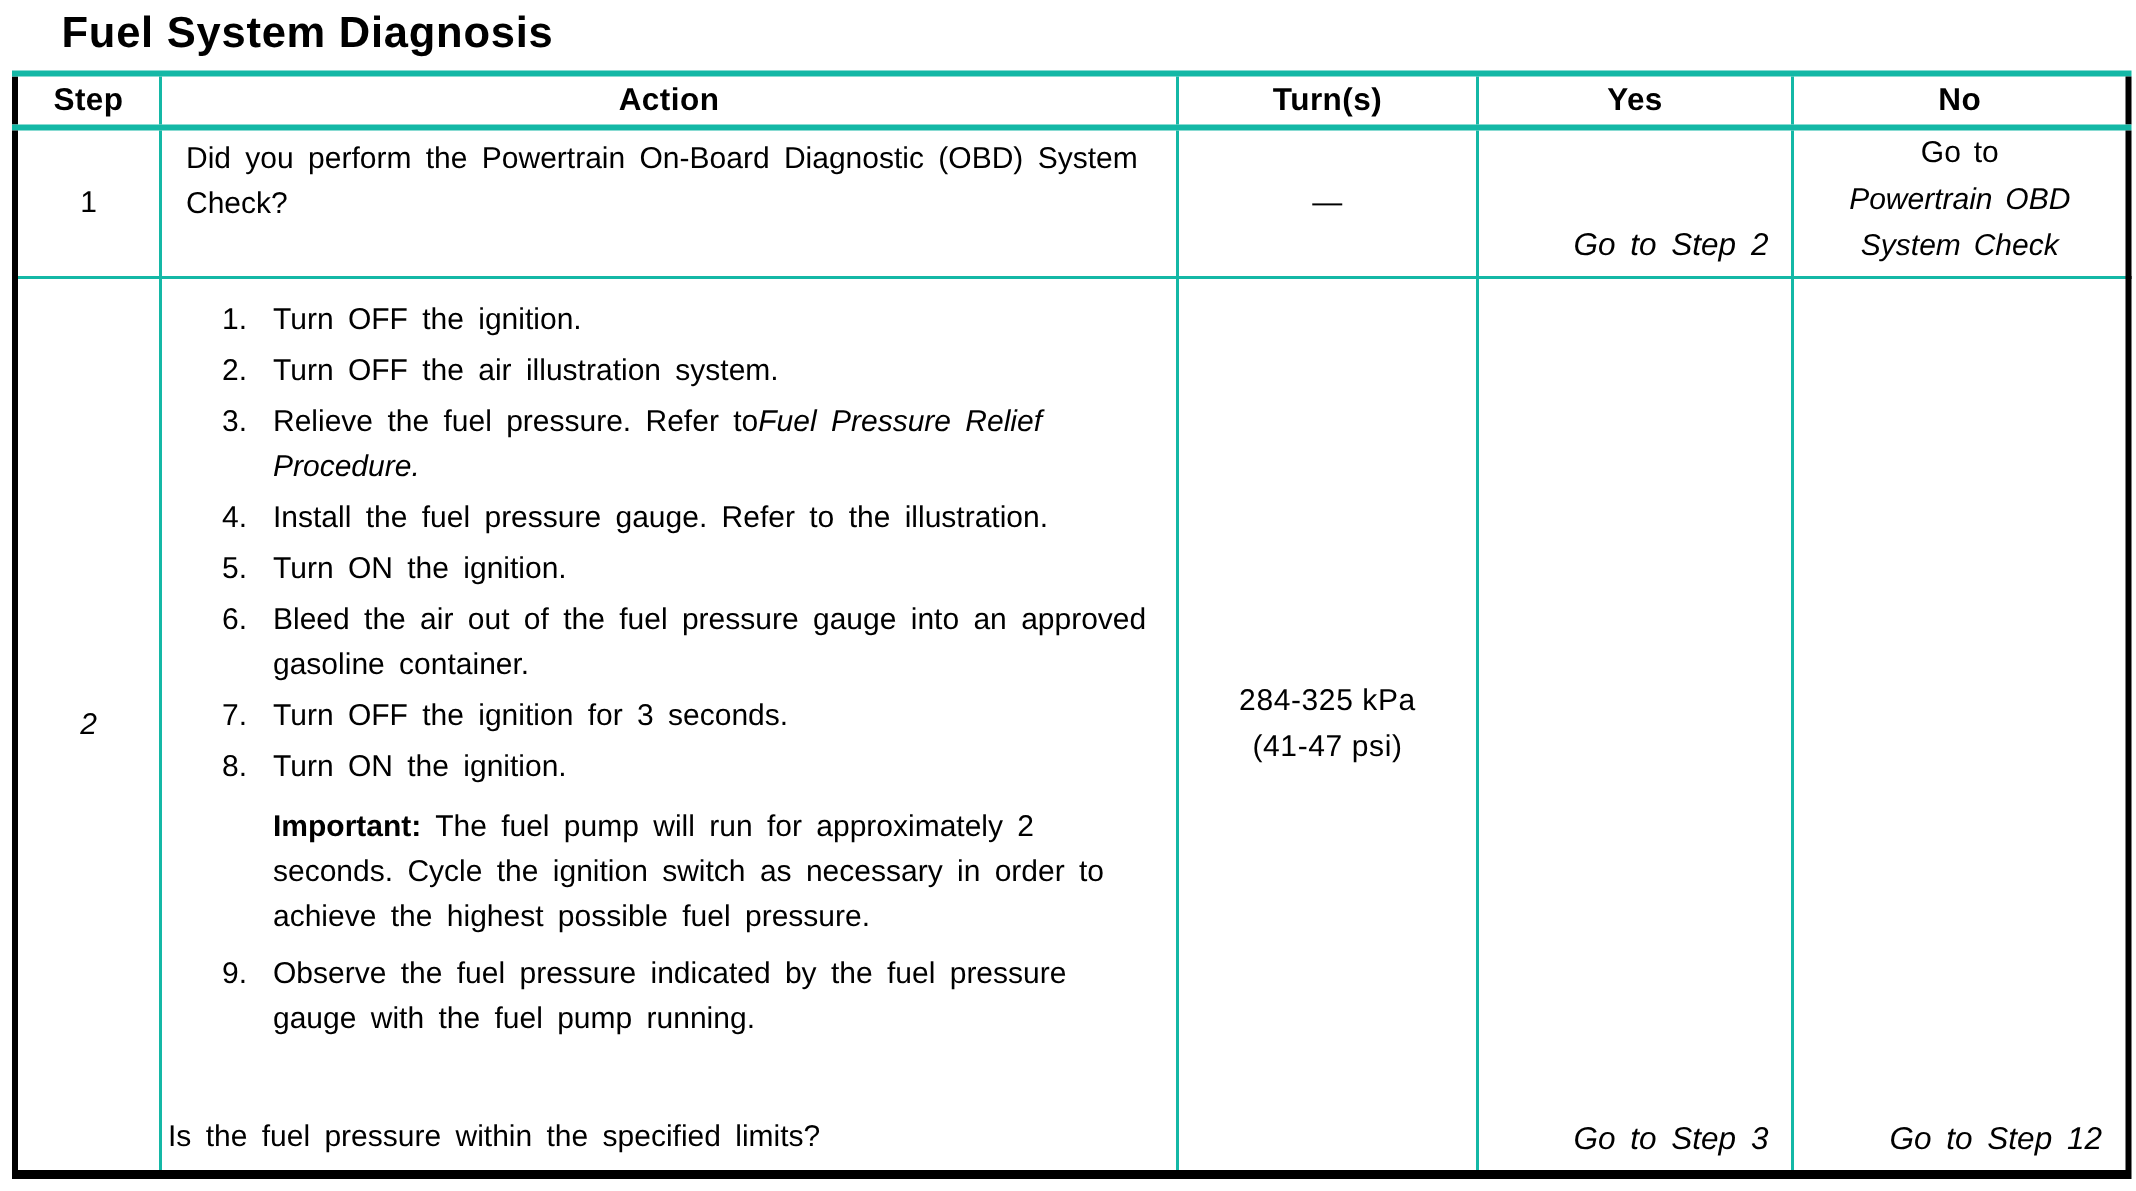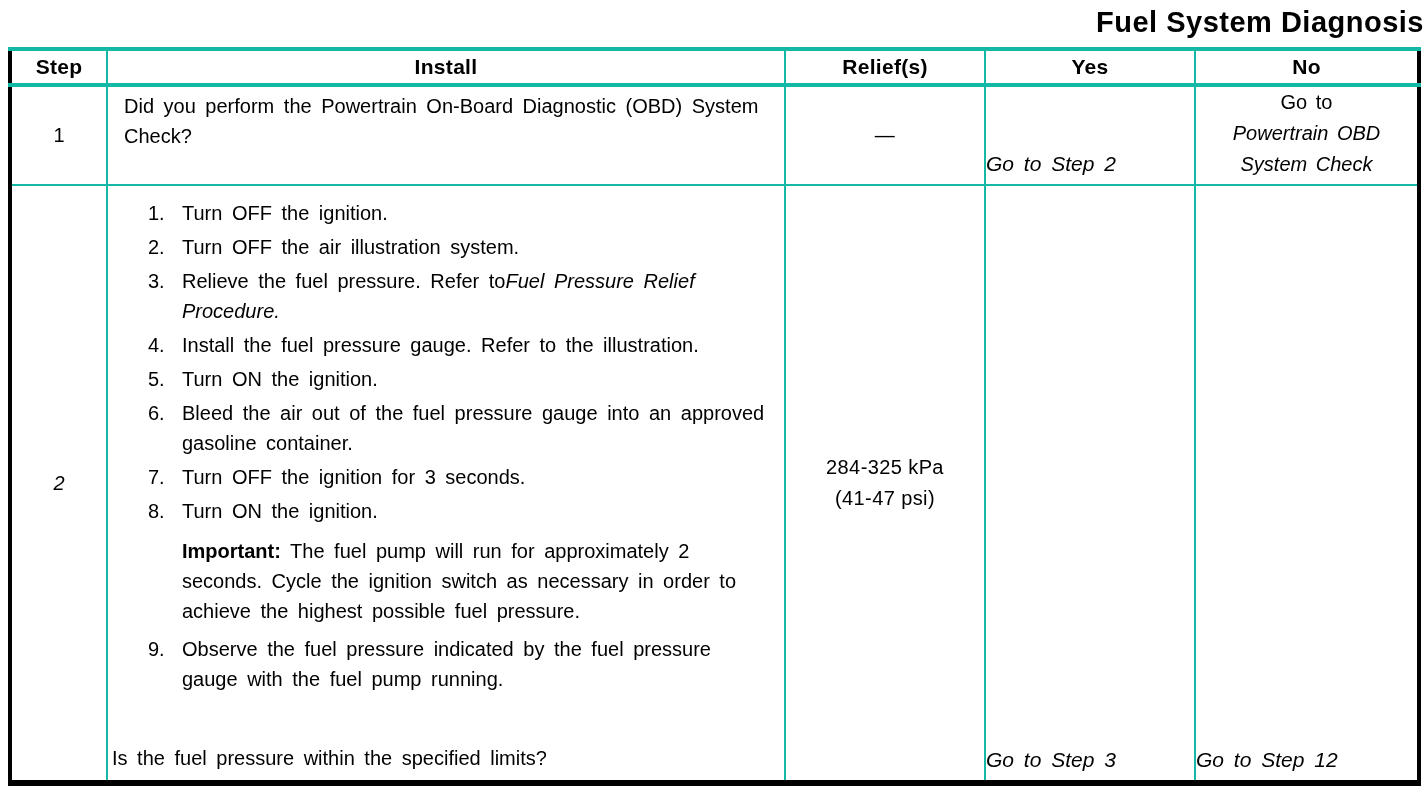--- a/index.html
+++ b/index.html
@@ -4,21 +4,21 @@
 <style>
   * { margin: 0; padding: 0; box-sizing: border-box; }
   html, body {
     width: 1424px; height: 794px;
     background: #ffffff;
     color: #000000;
     font-family: "Liberation Sans", sans-serif;
     overflow: hidden;
   }
   .title {
-    text-align: right;
+    text-align: left;
     font-weight: bold;
     font-size: 29px;
     letter-spacing: 0.5px;
     margin: 6px 0 8px 0;
     padding-left: 41px;
   }
   table.diag {
     border-collapse: collapse;
     table-layout: fixed;
     margin-left: 8px;
@@ -80,23 +80,24 @@
   }
   .value-cell {
     text-align: center;
     vertical-align: middle;
     font-size: 21px;
     line-height: 31px;
     letter-spacing: 0.4px;
   }
   .dash { font-size: 23px; }
   .goto-cell {
-    text-align: left;
+    text-align: center;
     vertical-align: bottom;
     padding-bottom: 8px;
+    padding-left: 48px;
   }
   .goto {
     font-style: italic;
     font-size: 21px;
     word-spacing: 4px;
   }
   .no-ref-cell {
     text-align: center;
     vertical-align: middle;
     font-size: 21px;
@@ -117,22 +118,22 @@
   <colgroup>
     <col style="width:97px">
     <col style="width:678px">
     <col style="width:200px">
     <col style="width:210px">
     <col style="width:224px">
   </colgroup>
   <thead>
     <tr>
       <th>Step</th>
-      <th>Install</th>
-      <th>Relief(s)</th>
+      <th>Action</th>
+      <th>Turn(s)</th>
       <th>Yes</th>
       <th>No</th>
     </tr>
   </thead>
   <tbody>
     <tr class="row-1">
       <td class="step-cell">1</td>
       <td class="action-cell-1">Did you perform the Powertrain On-Board Diagnostic (OBD) System Check?</td>
       <td class="value-cell dash">—</td>
       <td class="goto-cell">

